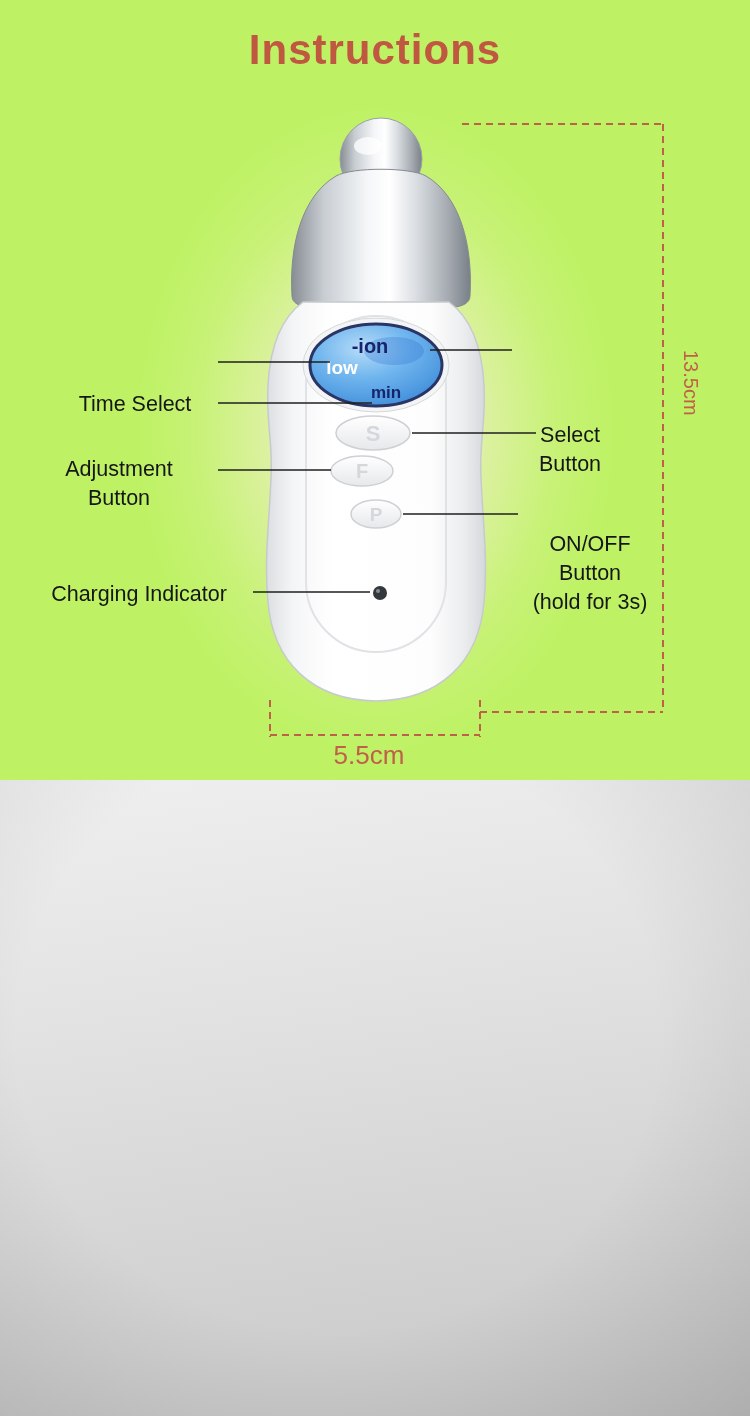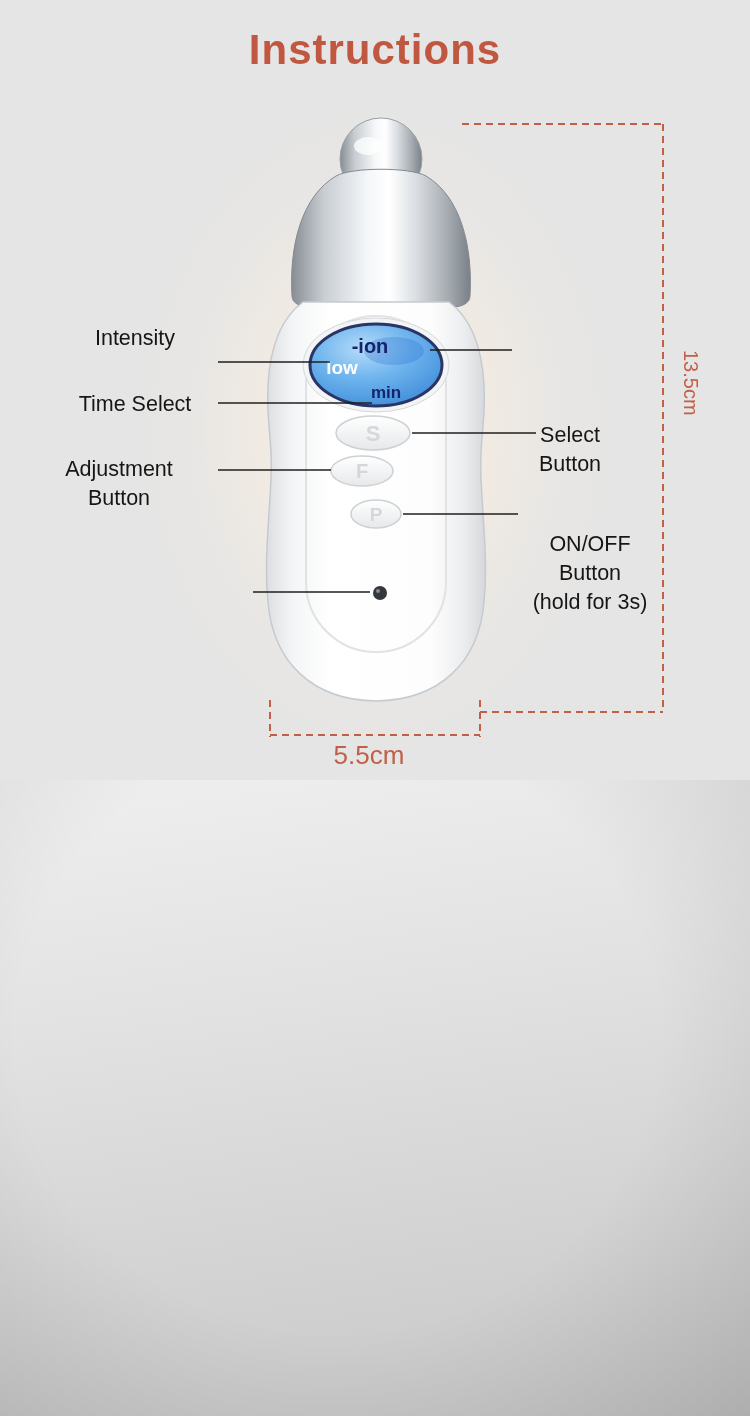--- a/index.html
+++ b/index.html
@@ -1,16 +1,16 @@
 <!DOCTYPE html>
 <html style="--title: #c05740; --dimension: #c06048; --screen-border: #2a3566; --box-gold: #c59c3e; --pouch-brand: #ad6a4f;"><head>
 <meta charset="utf-8">
 <style>
   html,body{margin:0;padding:0;background:#fff;}
-  #page{position:relative;width:750px;height:1416px;background:#e5e5e5;overflow:hidden;
+  #page{position:relative;width:750px;height:1416px;background:#bef264;overflow:hidden;
         font-family:"Liberation Sans",sans-serif;}
 
   
   .title{position:absolute;top:26px;left:0;width:100%;margin:0;text-align:center;
          font-size:42px;font-weight:bold;letter-spacing:1px;color:var(--title,#c05740);}
 
   
   #diagram-svg{position:absolute;left:0;top:0;}
   .callout{position:absolute;color:#161616;font-size:21.5px;line-height:29px;}
   .c-center{text-align:center;}
@@ -114,28 +114,30 @@
       <line x1="663" y1="124" x2="663" y2="712"></line>
       <line x1="462" y1="124" x2="663" y2="124"></line>
       <line x1="480" y1="712" x2="663" y2="712"></line>
       <line x1="270" y1="700" x2="270" y2="737"></line>
       <line x1="480" y1="700" x2="480" y2="737"></line>
       <line x1="270" y1="735" x2="480" y2="735"></line>
     </g>
   </svg>
 
   <div class="callout c-center" style="left:55px;top:324px;width:160px">
-    <div>Intensity</div>
   </div>
   <div class="callout c-center" style="left:55px;top:390px;width:160px">
     <div>Time Select</div>
   </div>
   <div class="callout c-center" style="left:49px;top:455px;width:140px">
     <div>Adjustment</div>
     <div>Button</div>
+  </div>
+  <div class="callout c-center" style="left:28px;top:580px;width:222px">
+    <div>Charging Indicator</div>
   </div>
   <div class="callout c-center" style="left:515px;top:421px;width:110px">
     <div>Select</div>
     <div>Button</div>
   </div>
   <div class="callout c-center" style="left:520px;top:530px;width:140px">
     <div>ON/OFF</div>
     <div>Button</div>
     <div>(hold for 3s)</div>
   </div>

